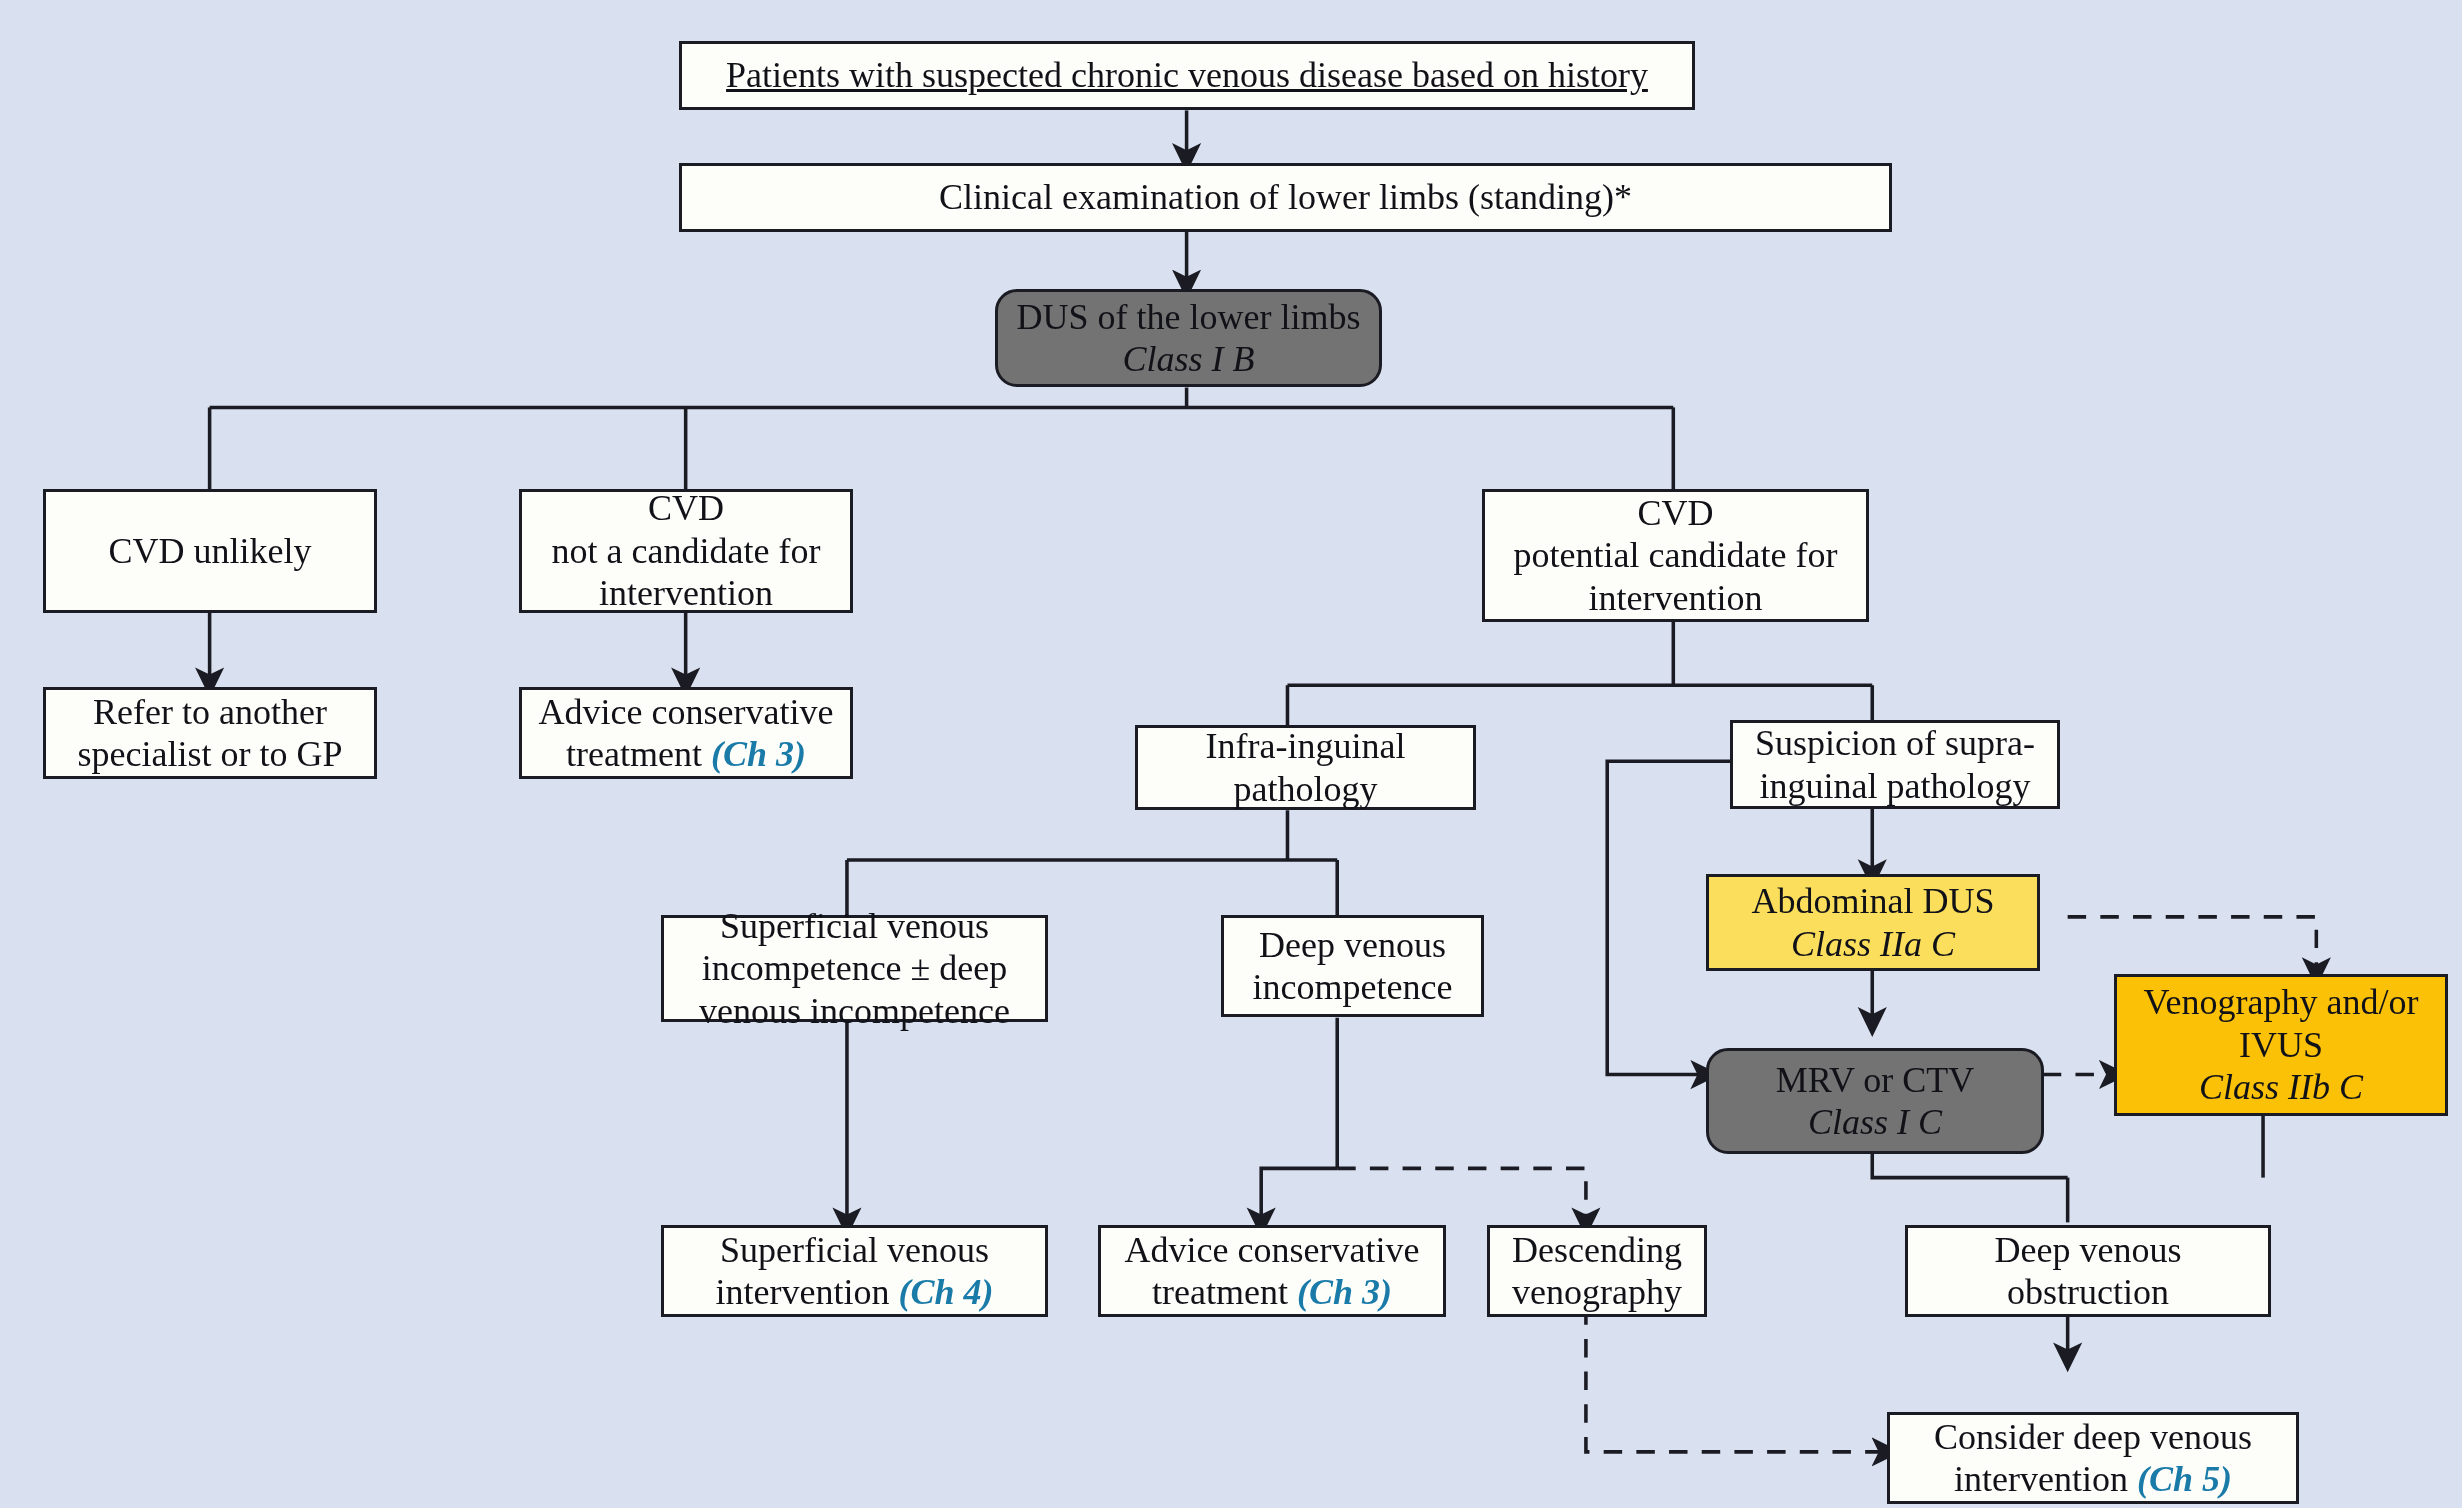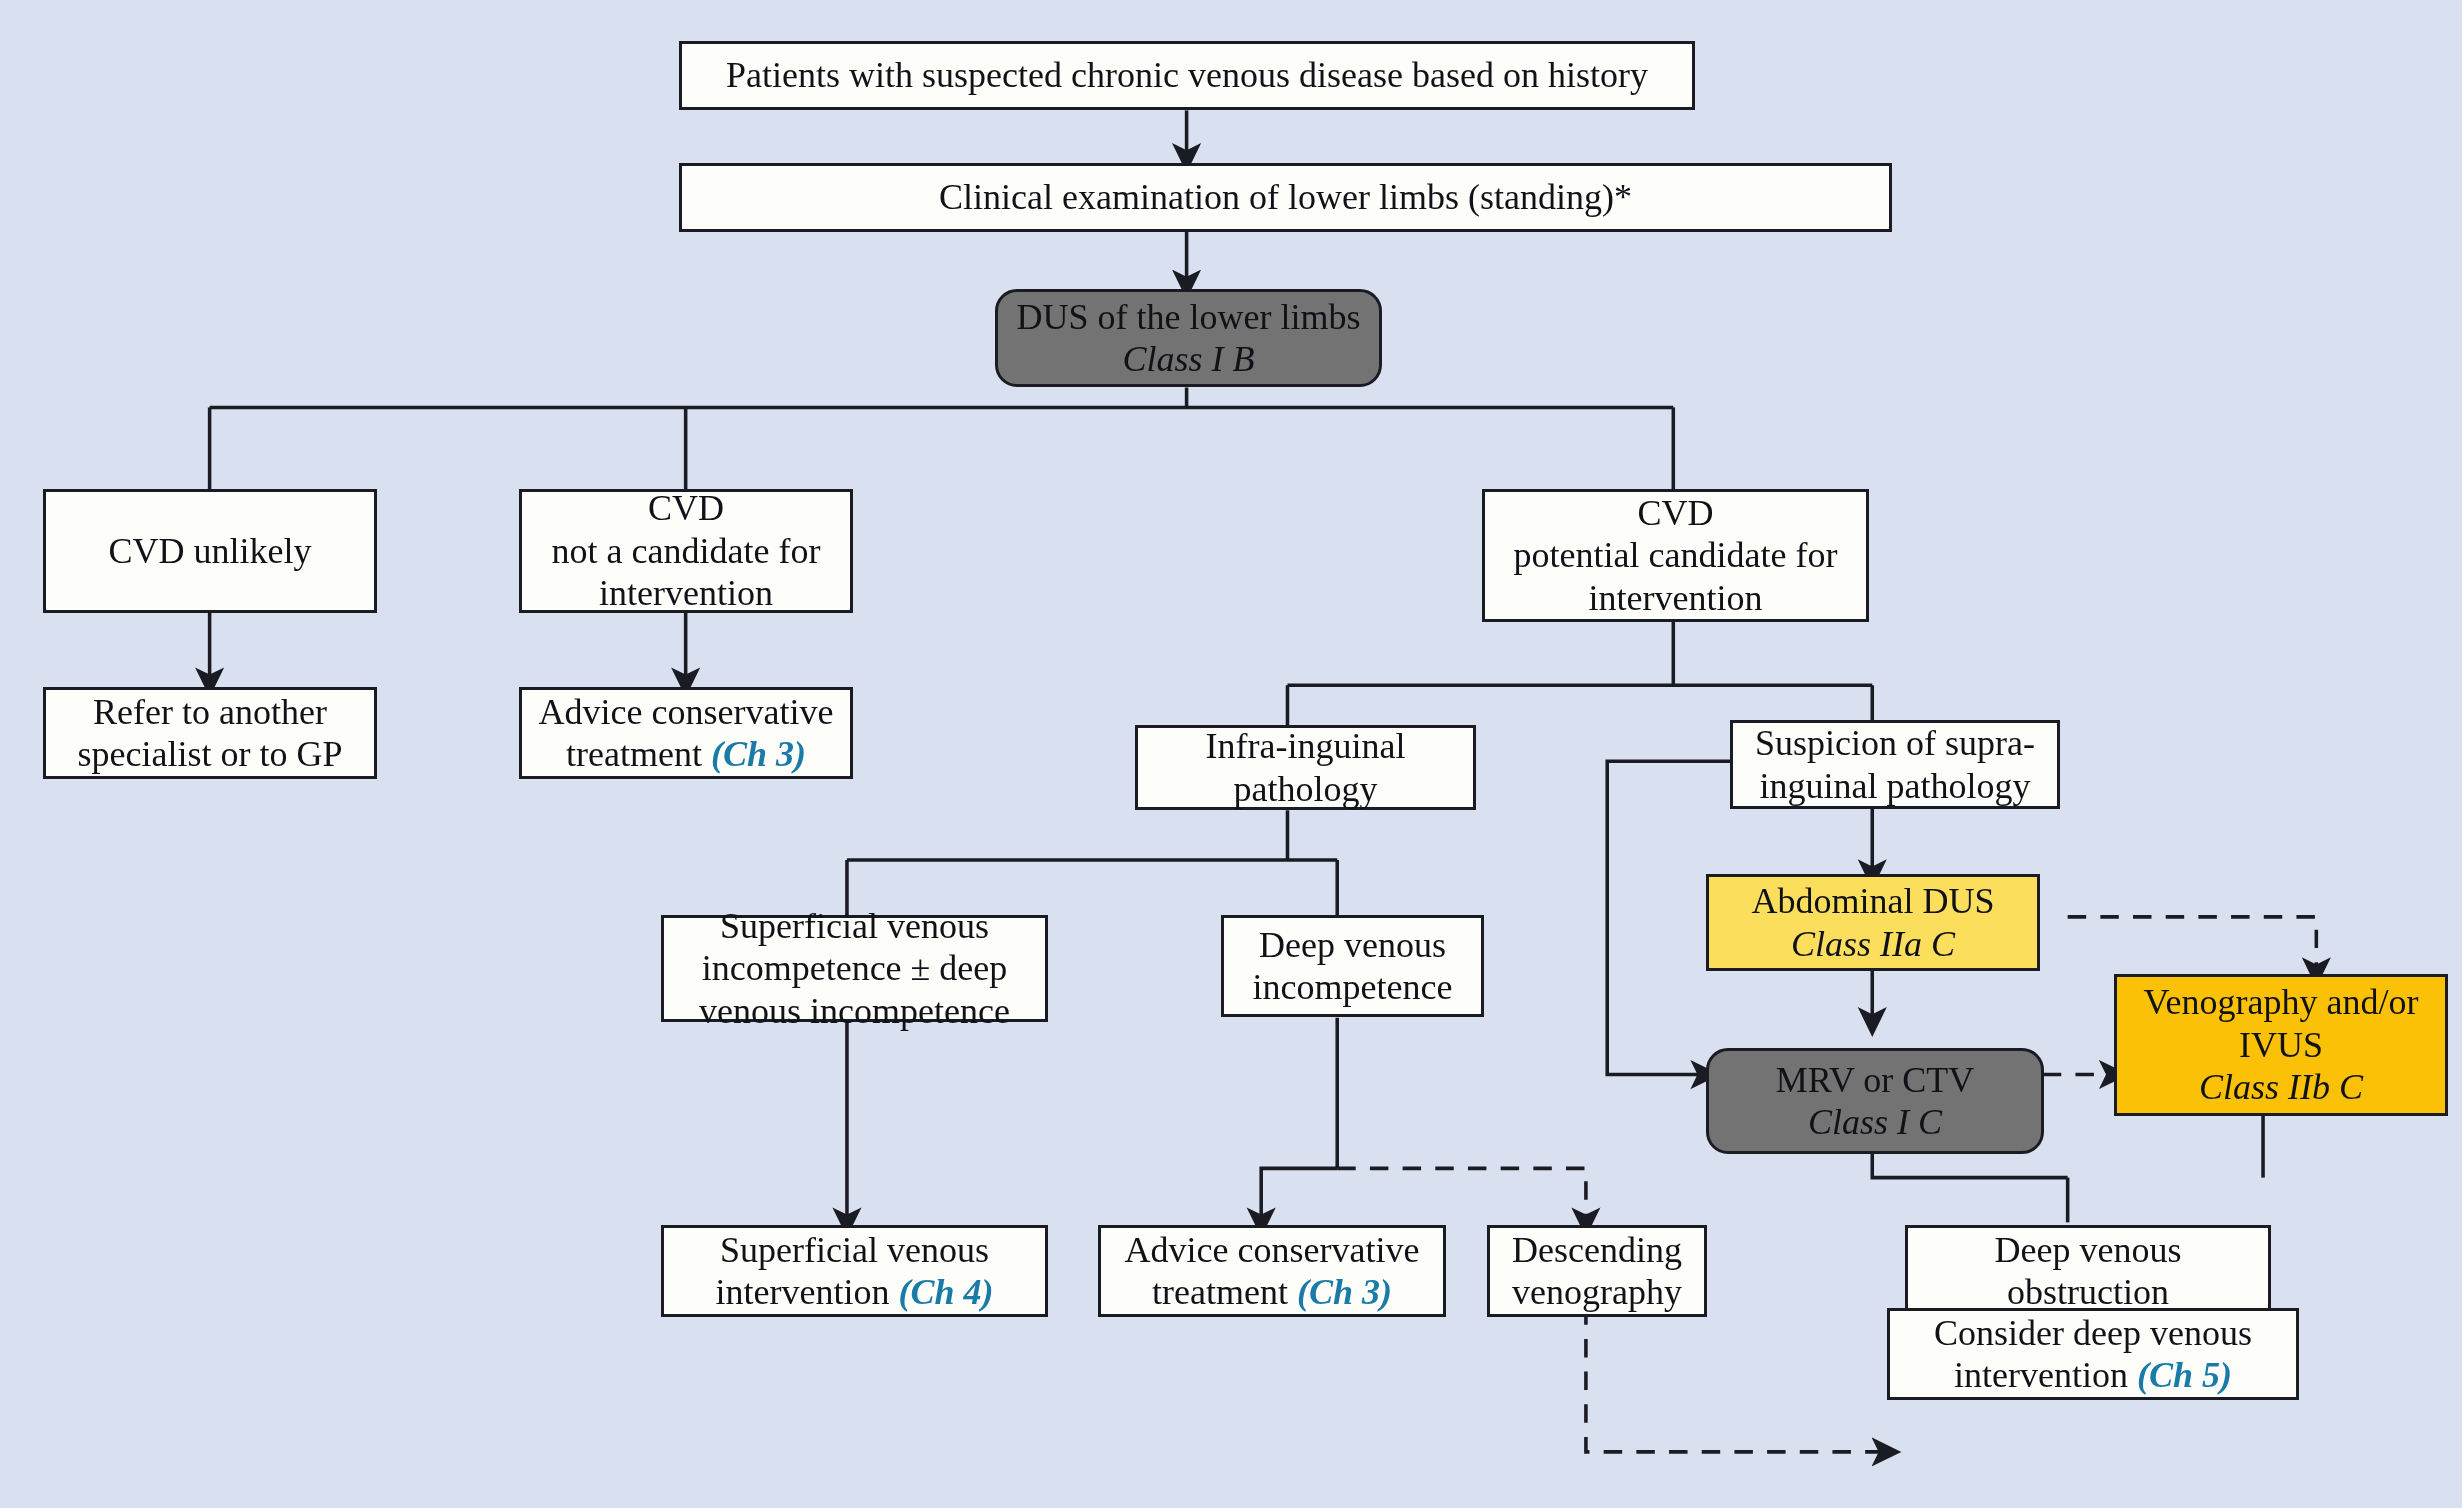--- a/index.html
+++ b/index.html
@@ -113,21 +113,21 @@
       <path d="M1882,1644 L2232,1644 L2232,1720" marker-end="url(#ah)"></path>
 
       <path d="M2910,1290 L3260,1290 L3260,1368" marker-end="url(#ah)"></path>
 
       <path d="M2875,1512 L2975,1512" marker-end="url(#ah)"></path>
 
       <path d="M2232,1838 L2232,2043 L2655,2043" marker-end="url(#ah)"></path>
     </g>
   </svg>
 
-  <div class="node" style="left:679px; top:41px; width:1016px; height:69px;">
+  <div class="node" style="left:679px; top:41px; width:1016px; height:69px;text-decoration:underline;">
     <span class="line">Patients with suspected chronic venous disease based on history</span>
   </div>
 
   <div class="node" style="left:679px; top:163px; width:1213px; height:69px;">
     <span class="line">Clinical examination of lower limbs (standing)*</span>
   </div>
 
   <div class="node green" style="left:995px; top:289px; width:387px; height:98px;">
     <span class="line">DUS of the lower limbs</span>
     <span class="cls">Class I B</span>
@@ -218,21 +218,21 @@
   <div class="node" style="left:1487px; top:1225px; width:220px; height:92px;">
     <span class="line">Descending</span>
     <span class="line">venography</span>
   </div>
 
   <div class="node" style="left:1905px; top:1225px; width:366px; height:92px;">
     <span class="line">Deep venous</span>
     <span class="line">obstruction</span>
   </div>
 
-  <div class="node" style="left:1887px; top:1308px; width:412px; height:92px;">
+  <div class="node" style="left:1887px; top:1412px; width:412px; height:92px;">
     <span class="line">Consider deep venous</span>
     <span class="line">
       <span>intervention</span>
       <span class="chref">(Ch 5)</span>
     </span>
   </div>
 
 </div>
 
 

